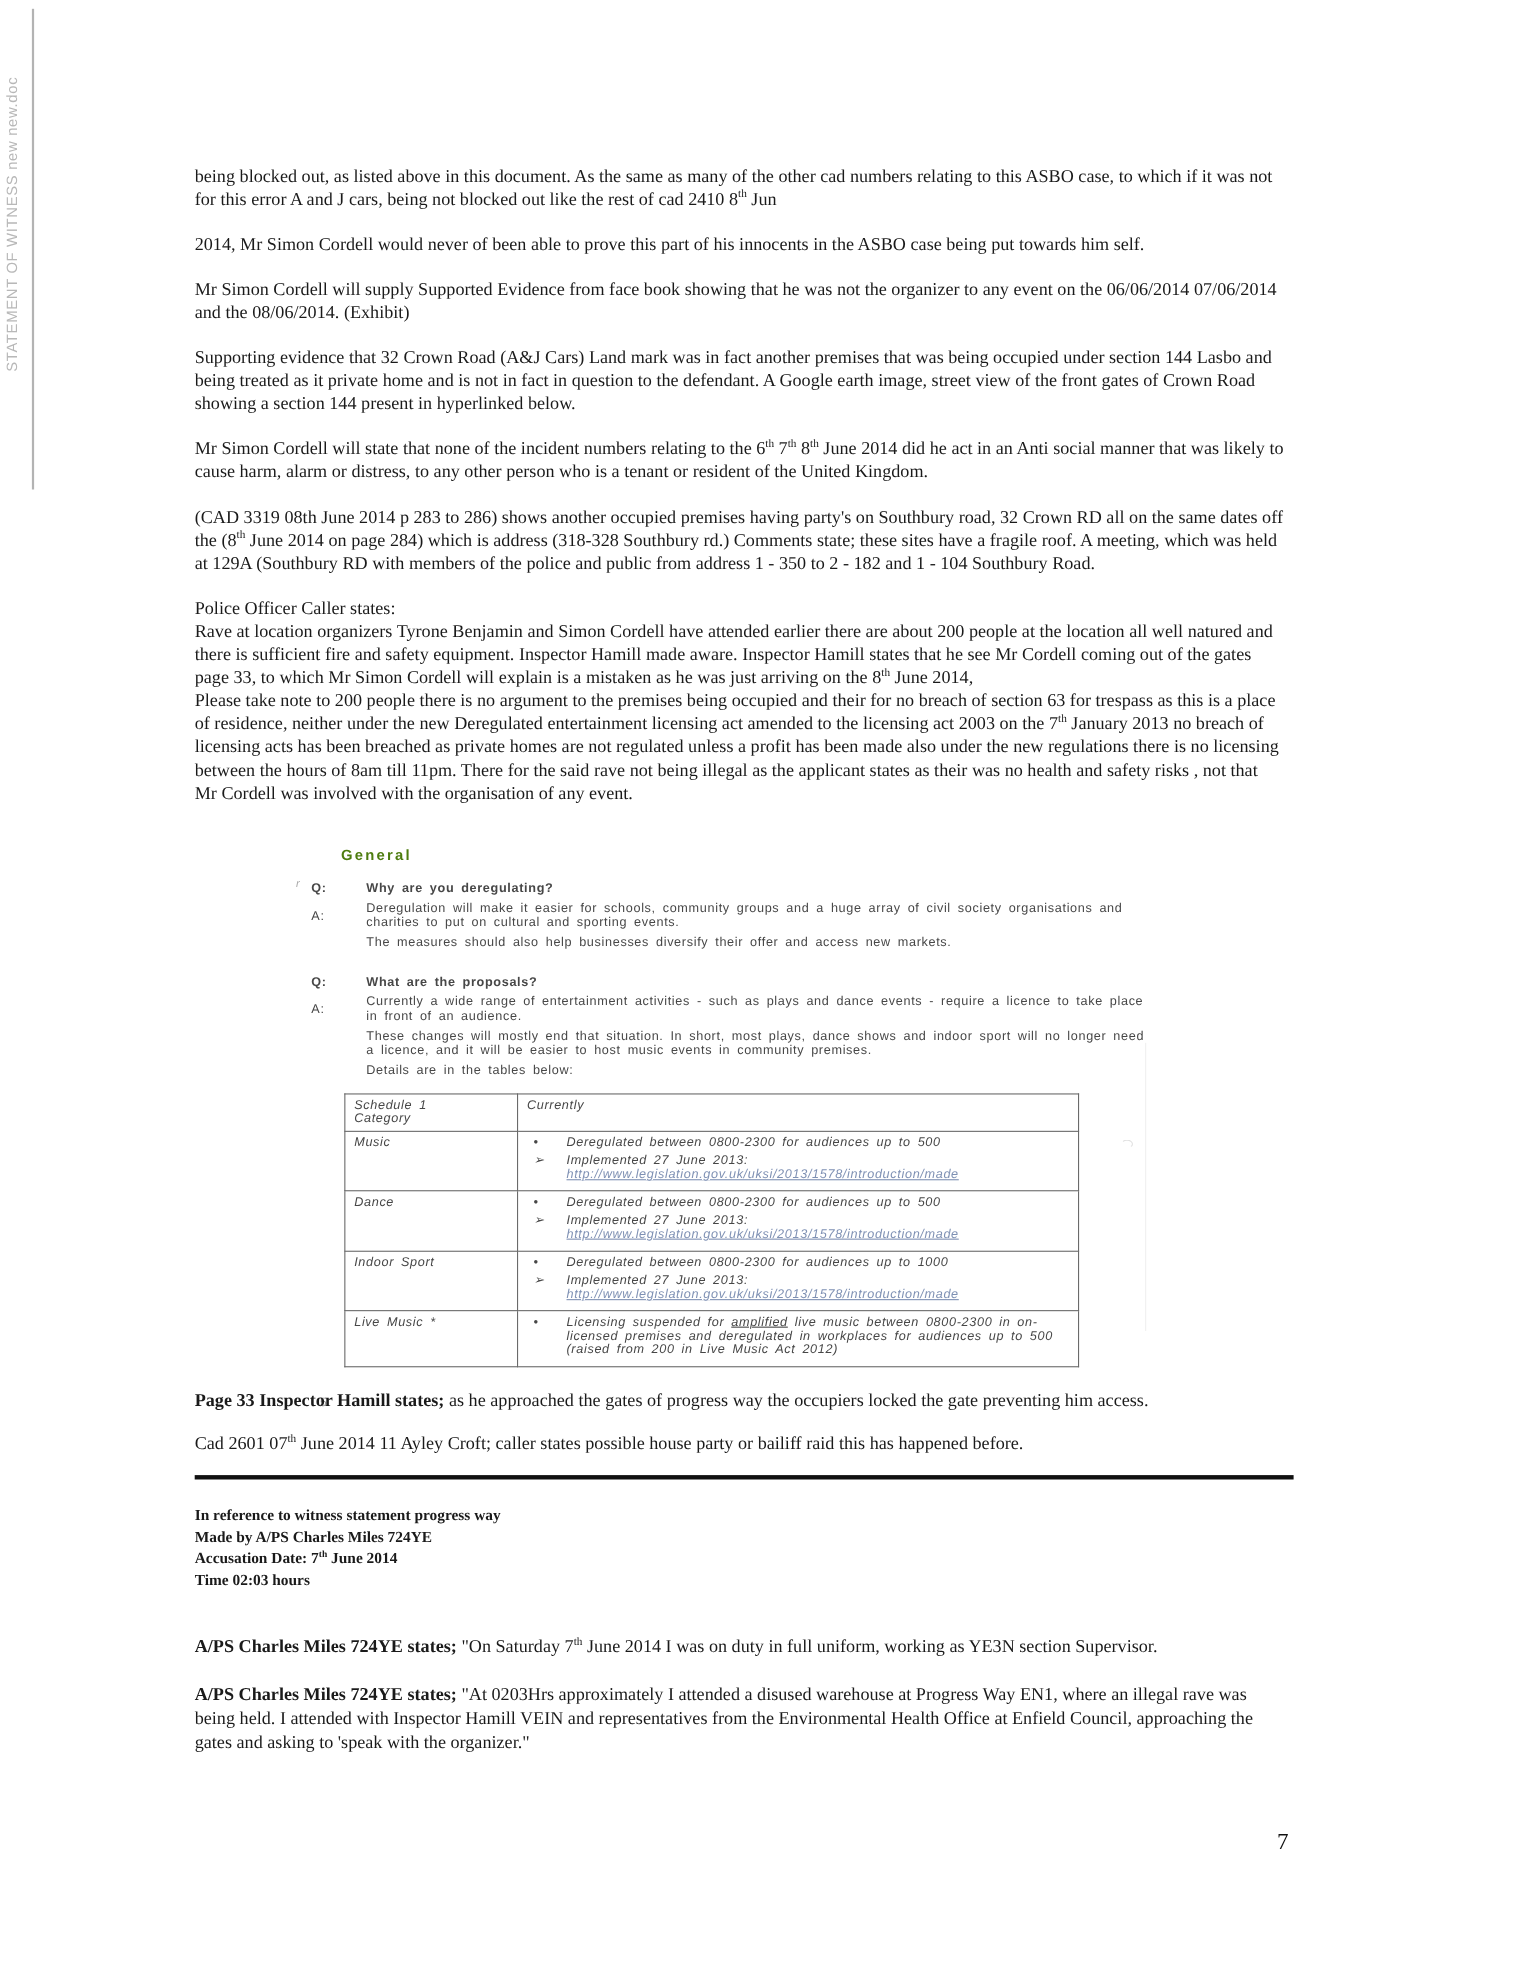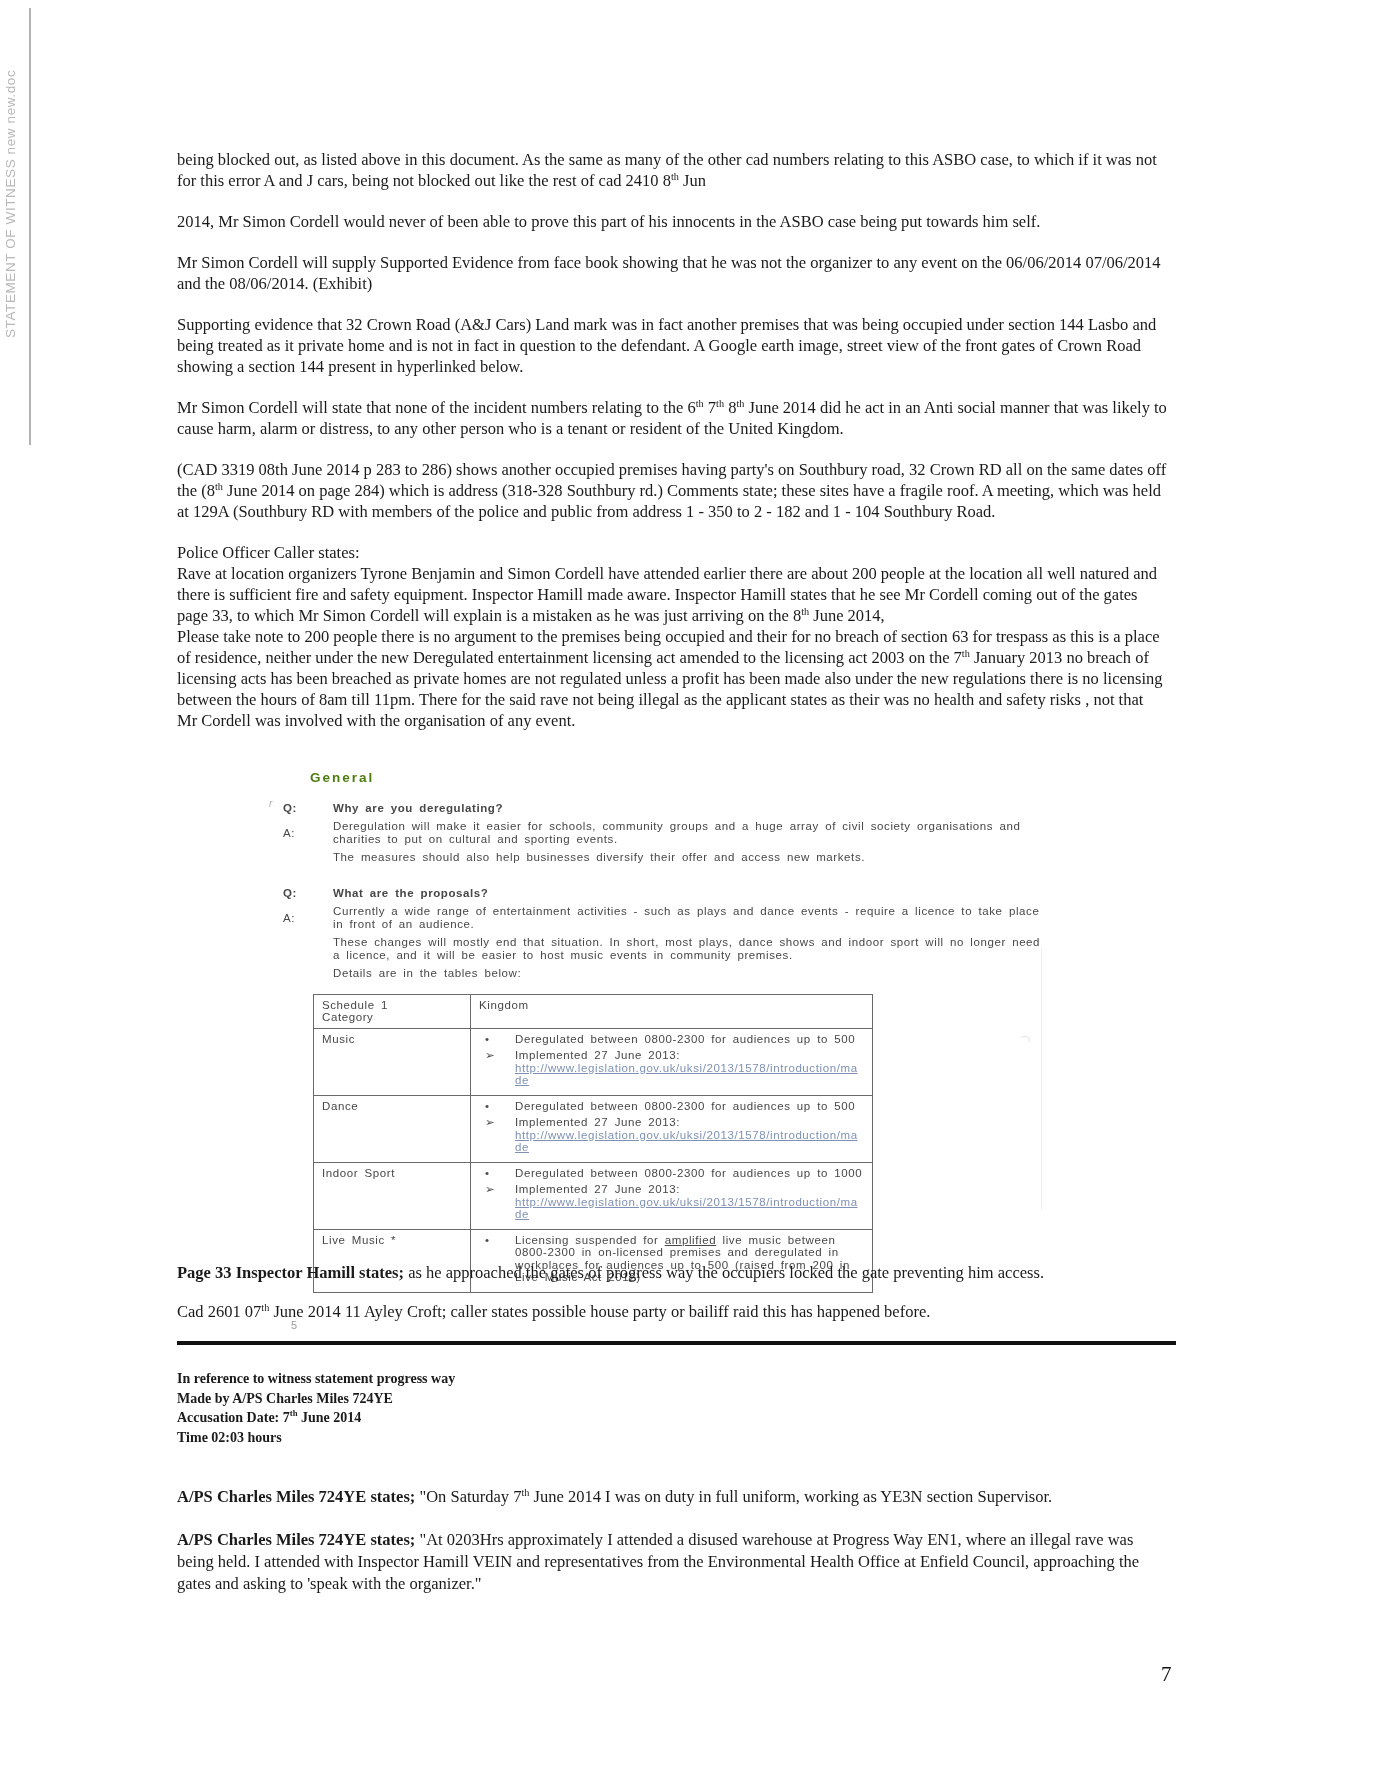--- a/index.html
+++ b/index.html
@@ -24,21 +24,21 @@
         font-family:"Liberation Sans", sans-serif;color:#474747;
         font-size:11.5px;line-height:12.5px;letter-spacing:.6px;word-spacing:2.5px;
         filter:blur(.25px);}
   #scan-heading{margin-left:27px;font-size:13.5px;font-weight:bold;letter-spacing:2px;color:#4d7c0f;}
   .qa{display:flex;margin-top:17px;}
   .qa-labels{width:50px;flex:none;font-weight:bold;}
   .qa-labels .al{margin-top:13px;font-weight:normal;}
   .qa-body{flex:1;}
   .qa-q{font-weight:bold;margin-bottom:6px;}
   .qa-a{margin-bottom:6px;}
-  #scan-table{margin:8px 0 0 30px;width:560px;border-collapse:collapse;}
+  #scan-table{margin:8px 0 0 30px;width:668px;border-collapse:collapse;font-style:italic;}
   #scan-table td{border:1px solid #6a6a6a;vertical-align:top;padding:4px 8px;}
   .cat-col{width:140px;}
   .pos-item{display:flex;margin-bottom:4px;}
   .pos-marker{width:30px;flex:none;text-align:left;padding-left:6px;}
   .pos-text{flex:1;}
   .scan-link{color:#7f91b4;text-decoration:underline;word-break:break-all;}
   #scan-footnum{margin:26px 0 0 8px;color:#9a9a9a;font-size:11px;letter-spacing:0;}
   #scan-artifact{position:absolute;left:-14px;top:26px;color:#aaa;font-size:10px;font-style:italic;}
   #scan-edge{position:absolute;left:1041px;top:948px;width:1px;height:262px;background:#f0f0f0;}
   #scan-smudge{position:absolute;left:1019px;top:1036px;width:9px;height:6px;border:1px solid #e2e2e2;
@@ -101,21 +101,21 @@
       </div>
     </div>
 
     <table id="scan-table">
       <tbody>
           <tr>
         <td class="cat-col">
           <div>Schedule 1</div>
           <div>Category</div>
         </td>
-        <td>Kingdom</td>
+        <td>Currently</td>
       </tr>
 
       <tr>
         <td class="cat-col">Music</td>
         <td>
           <div class="pos-item">
             <span class="pos-marker">•</span>
             <span class="pos-text">Deregulated between 0800-2300 for audiences up to 500</span>
           </div>
           <div class="pos-item">

